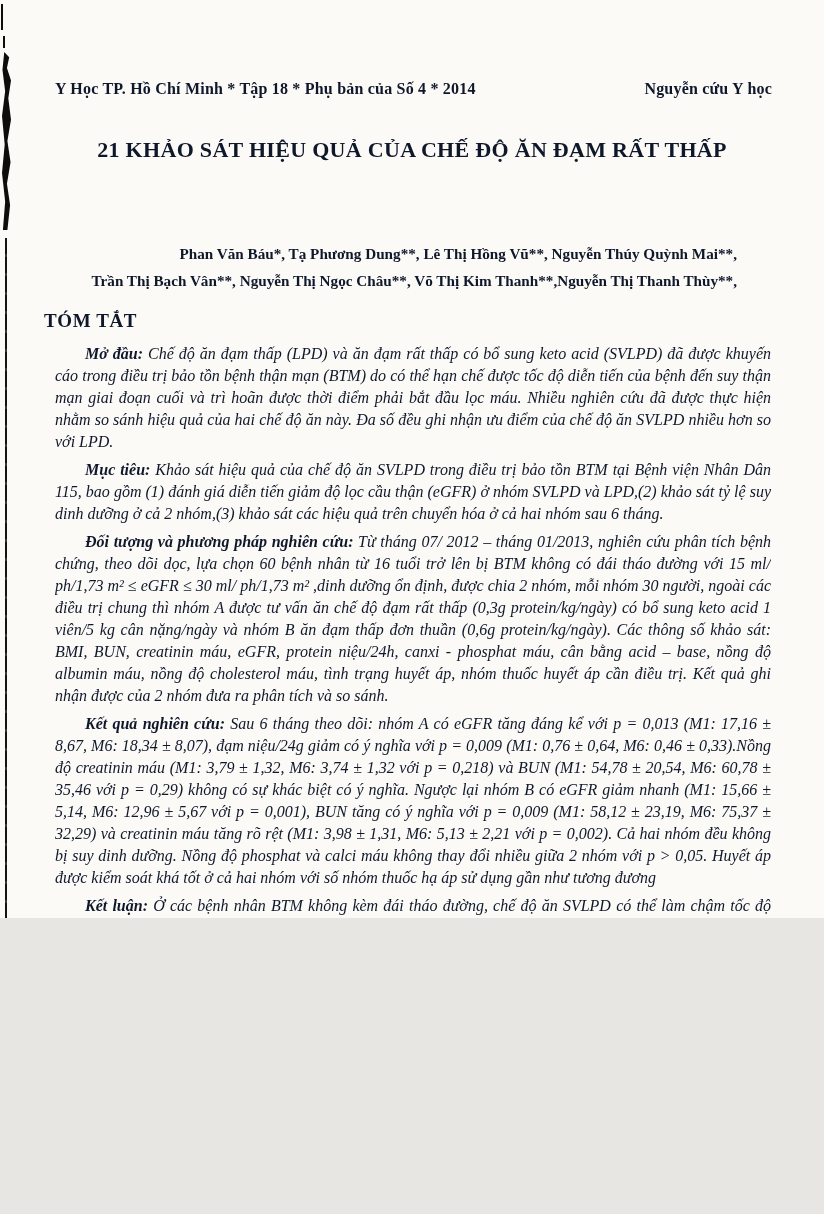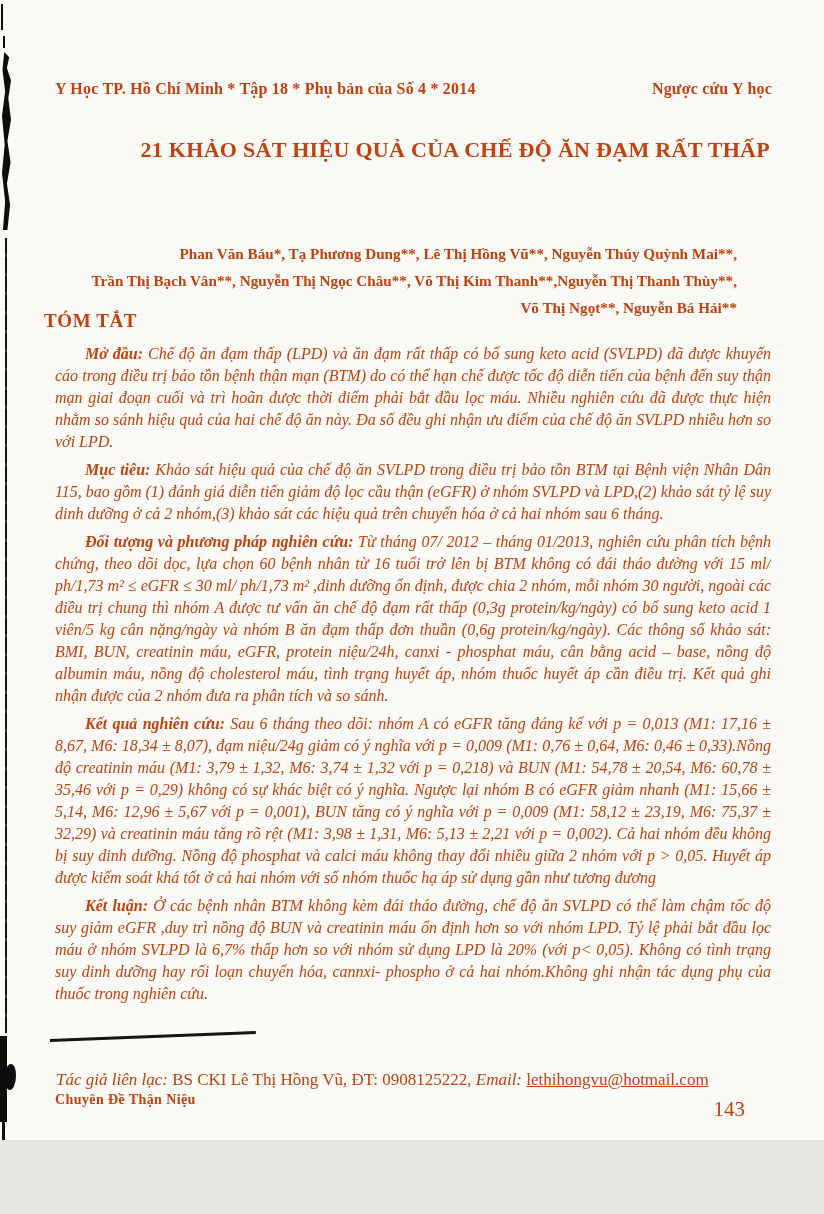--- a/index.html
+++ b/index.html
@@ -1,34 +1,34 @@
 <!DOCTYPE html>
 <html><head>
 <meta charset="utf-8">
 <style>
   html,body { margin:0; padding:0; background:#e8e6e2; }
   .page {
     position:relative;
-    width:824px; height:1140px;
+    width:824px; height:918px;
     margin:0 auto;
     background:#fbfaf7;
-    color:#c2410c;
+    color:#0f172a;
     font-family:"Liberation Serif","DejaVu Serif",serif;
     overflow:hidden;
   }
   
   .header {
     position:absolute; top:80px; left:55px; right:52px;
     display:flex; justify-content:space-between;
     font-size:16px; font-weight:bold; letter-spacing:0.2px;
   }
   
   .title {
     position:absolute; top:133px; left:54px; width:716px;
-    text-align:right; font-size:22px; font-weight:bold;
+    text-align:center; font-size:22px; font-weight:bold;
     line-height:34.5px; letter-spacing:0.3px;
   }
   
   .authors {
     position:absolute; top:240px; left:55px; right:87px;
     text-align:right; font-weight:bold;
     font-size:15.2px; line-height:27px;
   }
   
   .abstract-heading {
@@ -89,31 +89,30 @@
   <div class="art art-tick1"></div>
   <div class="art art-tick2"></div>
   <div class="art art-blob-top"></div>
   <div class="art art-line-mid"></div>
   <div class="art art-bar-bottom"></div>
   <div class="art art-blob-bottom"></div>
   <div class="art art-line-bottom"></div>
 
   <div class="header">
     <span>Y Học TP. Hồ Chí Minh * Tập 18 * Phụ bản của Số 4 * 2014</span>
-    <span>Ngược cứu Y học</span>
+    <span>Nguyễn cứu Y học</span>
   </div>
 
   <div class="title">
     <div>21 KHẢO SÁT HIỆU QUẢ CỦA CHẾ ĐỘ ĂN ĐẠM RẤT THẤP</div>
   </div>
 
   <div class="authors">
     <div>Phan Văn Báu*, Tạ Phương Dung**, Lê Thị Hồng Vũ**, Nguyễn Thúy Quỳnh Mai**,</div>
     <div>Trần Thị Bạch Vân**, Nguyễn Thị Ngọc Châu**, Võ Thị Kim Thanh**,Nguyễn Thị Thanh Thùy**,</div>
-    <div>Võ Thị Ngọt**, Nguyễn Bá Hải**</div>
   </div>
 
   <div class="abstract-heading">TÓM TẮT</div>
 
   <div class="abstract">
     <p>
       <span class="lead">Mở đầu:</span><span> Chế độ ăn đạm thấp (LPD) và ăn đạm rất thấp có bổ sung keto acid (SVLPD) đã được khuyến cáo trong điều trị bảo tồn bệnh thận mạn (BTM) do có thể hạn chế được tốc độ diễn tiến của bệnh đến suy thận mạn giai đoạn cuối và trì hoãn được thời điểm phải bắt đầu lọc máu. Nhiều nghiên cứu đã được thực hiện nhằm so sánh hiệu quả của hai chế độ ăn này. Đa số đều ghi nhận ưu điểm của chế độ ăn SVLPD nhiều hơn so với LPD.</span>
     </p>
     <p>
       <span class="lead">Mục tiêu:</span><span> Khảo sát hiệu quả của chế độ ăn SVLPD trong điều trị bảo tồn BTM tại Bệnh viện Nhân Dân 115, bao gồm (1) đánh giá diễn tiến giảm độ lọc cầu thận (eGFR) ở nhóm SVLPD và LPD,(2) khảo sát tỷ lệ suy dinh dưỡng ở cả 2 nhóm,(3) khảo sát các hiệu quả trên chuyển hóa ở cả hai nhóm sau 6 tháng.</span>

